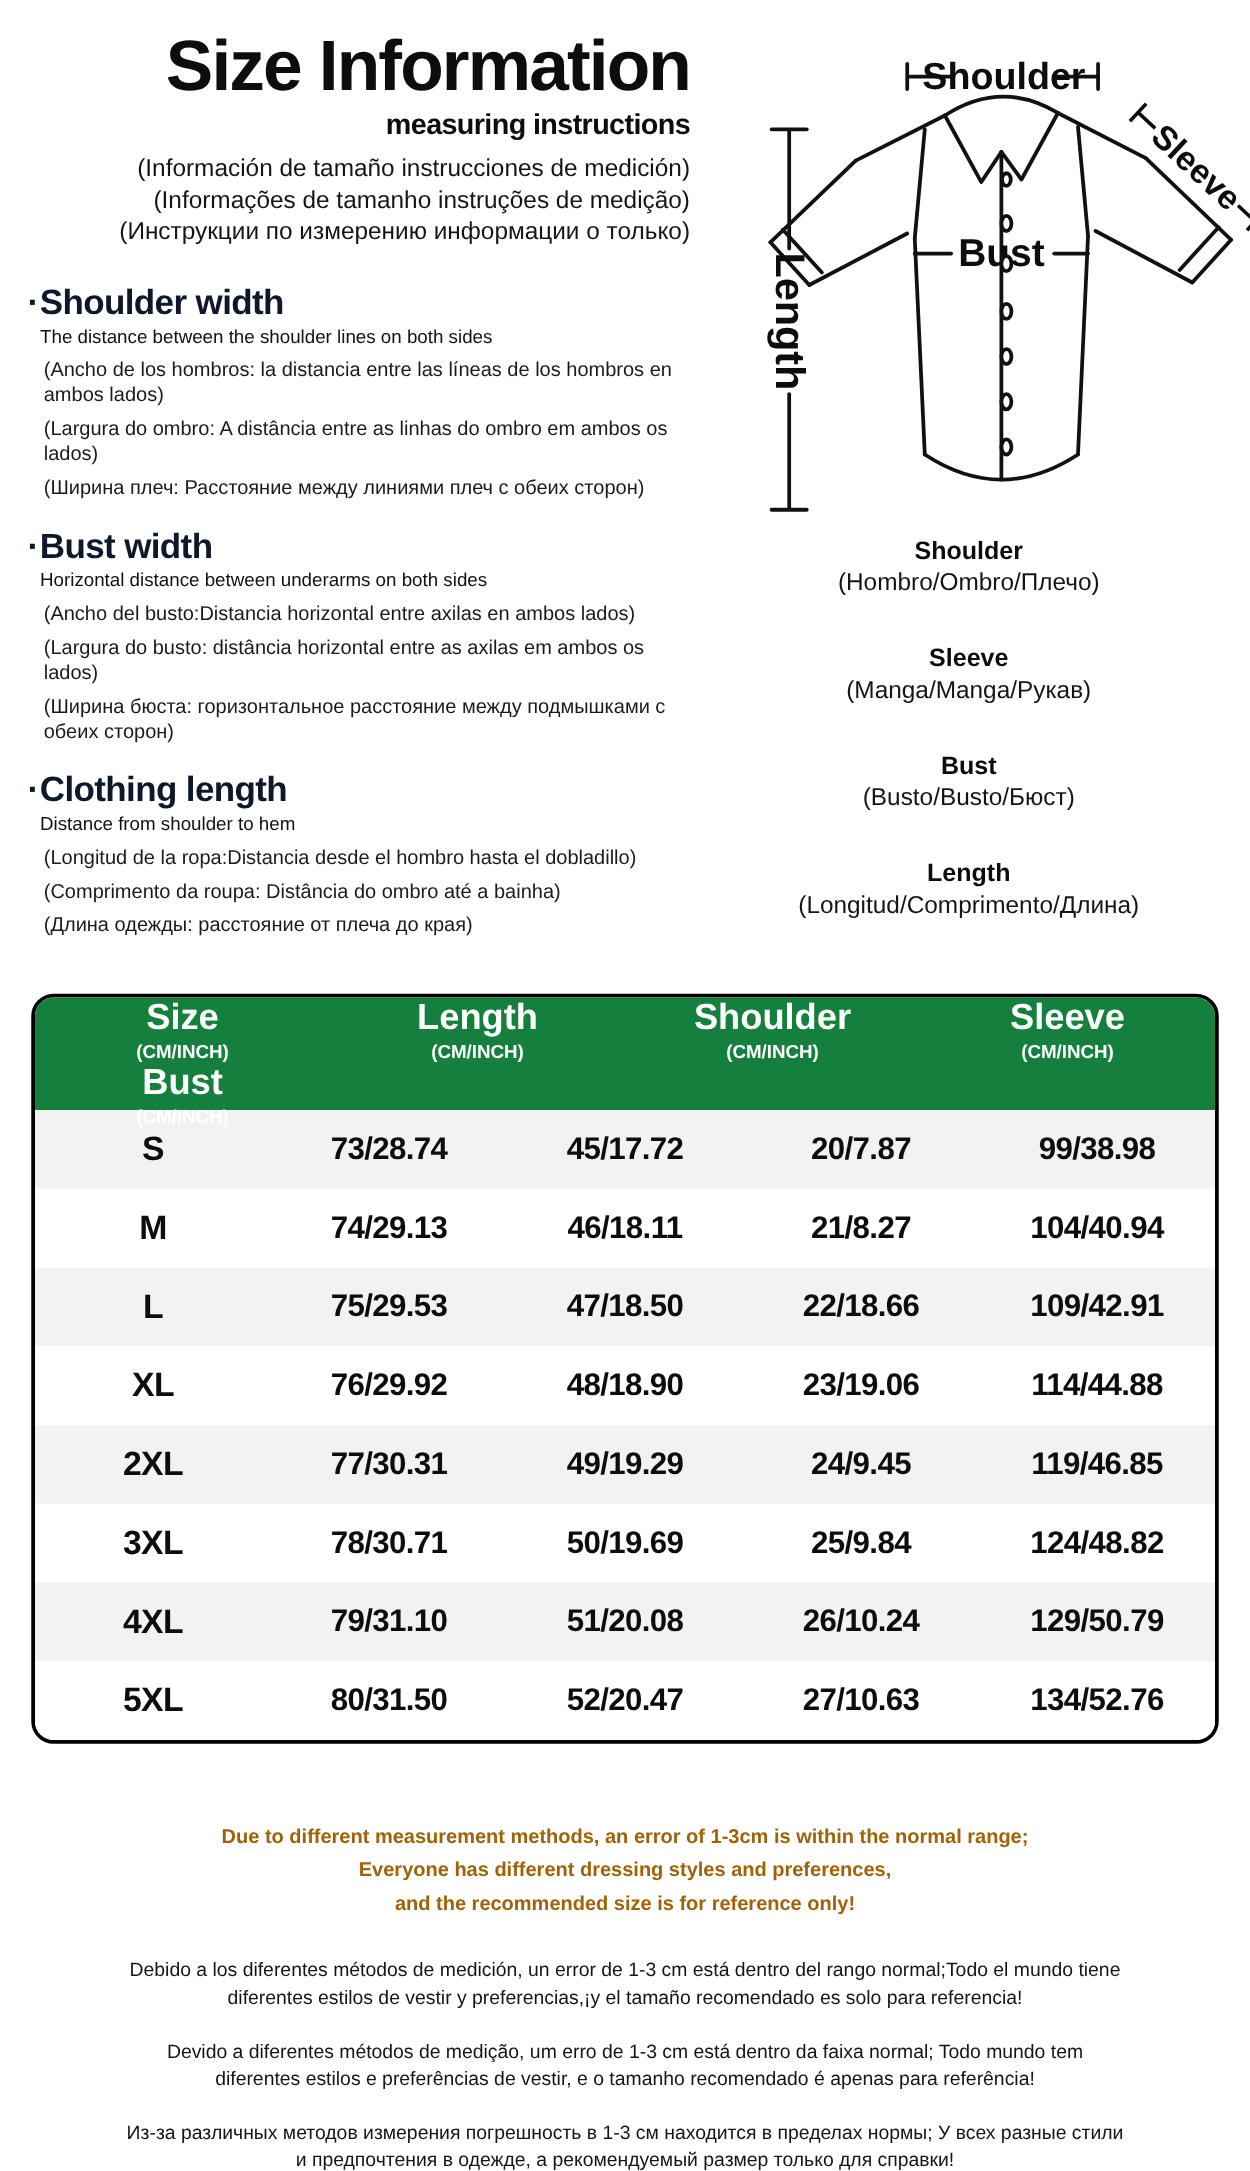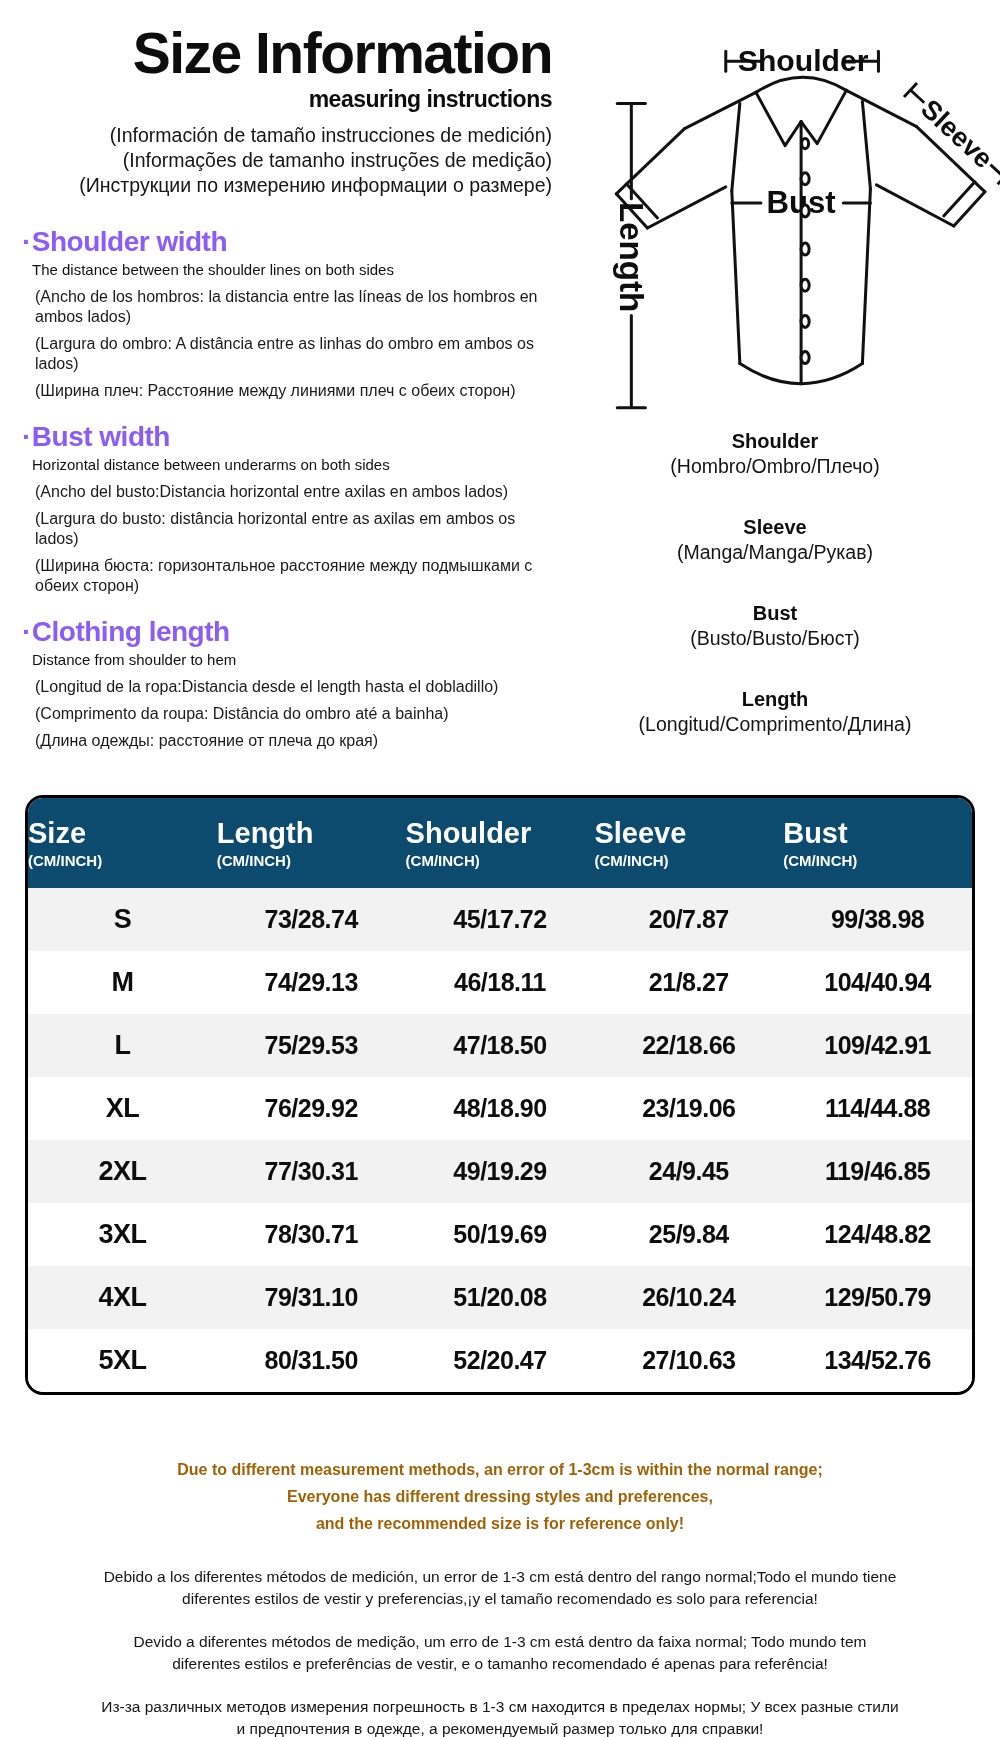--- a/index.html
+++ b/index.html
@@ -6,38 +6,38 @@
   .page{position:relative;width:1000px;height:1737px;background:#ffffff;overflow:hidden;
         font-family:"Liberation Sans","DejaVu Sans",sans-serif;color:#000;}
   
   .hdr{position:absolute;left:22px;top:24px;width:530px;text-align:right;}
   .hdr h1{margin:0;font-size:57px;font-weight:bold;letter-spacing:-1.5px;line-height:1.05;color:#0d0d0d;}
   .hdr h2{margin:2px 0 10px 2px;font-size:23px;font-weight:bold;letter-spacing:-0.5px;color:#0d0d0d;}
   .hdr .tr{margin:1px 0;font-size:19.5px;line-height:24px;color:#151515;}
   
   .msections{position:absolute;left:22px;top:226px;width:516px;}
   .msec{margin-bottom:20px;}
-  .msec h3{margin:0 0 3px 0;font-size:28px;font-weight:bold;color:#8b5cf6;letter-spacing:-0.5px;}
+  .msec h3{margin:0 0 3px 0;font-size:28px;font-weight:bold;color:#0f172a;letter-spacing:-0.5px;}
   .msec h3 .bullet{margin-right:1px;}
   .msec .desc{margin:0 0 9px 10px;font-size:15px;color:#111;}
   .msec .str{margin:0 0 7px 13px;font-size:16px;line-height:20px;color:#1a1a1a;}
   
   .diagram{position:absolute;left:553px;top:28px;width:447px;height:402px;}
   .diagram svg{display:block;}
   .dlabel{font-family:"Liberation Sans","DejaVu Sans",sans-serif;font-weight:600;fill:#0d0d0d;}
   
   .legend{position:absolute;left:555px;top:430px;width:440px;text-align:center;}
   .litem{margin-bottom:38px;}
   .litem .llabel{margin:0;font-size:20px;font-weight:bold;color:#0d0d0d;}
   .litem .ltr{margin:2px 0 0 0;font-size:19.5px;color:#151515;}
   
   .size-table{position:absolute;left:25px;top:795px;width:950px;box-sizing:border-box;
               border:3px solid #000;border-radius:18px;overflow:hidden;background:#fff;}
-  .thead{display:grid;grid-template-columns:repeat(5,1fr);height:90px;align-items:center;
-         background:#0c4a6e;color:#fff;border-radius:14px 14px 0 0;text-align:left;}
+  .thead{display:grid;grid-template-columns:repeat(4,1fr);height:90px;align-items:center;
+         background:#15803d;color:#fff;border-radius:14px 14px 0 0;text-align:center;}
   .hcell .hname{font-size:29px;font-weight:bold;line-height:32px;}
   .hcell .hunit{font-size:15px;font-weight:bold;margin-top:3px;}
   .trow{display:grid;grid-template-columns:repeat(5,1fr);height:63px;align-items:center;
         text-align:center;background:#fff;}
   .trow.stripe{background:#f2f2f2;}
   .trow .cell{font-size:25px;font-weight:bold;color:#0d0d0d;letter-spacing:-0.5px;}
   .trow .size{font-size:27px;}
   
   .notice{position:absolute;left:0;top:1456px;width:1000px;text-align:center;}
   .notice div{font-size:16px;font-weight:bold;line-height:27px;color:#a16207;}
@@ -48,21 +48,21 @@
 </head>
 <body>
 
 <div class="page">
 
   <header class="hdr">
     <h1>Size Information</h1>
     <h2>measuring instructions</h2>
     <p class="tr">(Información de tamaño instrucciones de medición)</p>
     <p class="tr">(Informações de tamanho instruções de medição)</p>
-    <p class="tr">(Инструкции по измерению информации о размере)</p>
+    <p class="tr">(Инструкции по измерению информации о только)</p>
   </header>
 
   <section class="msections">
 
     <div class="msec">
       <h3><span class="bullet">·</span><span>Shoulder width</span></h3>
       <p class="desc">The distance between the shoulder lines on both sides</p>
       <p class="str">(Ancho de los hombros: la distancia entre las líneas de los hombros en ambos lados)</p>
       <p class="str">(Largura do ombro: A distância entre as linhas do ombro em ambos os lados)</p>
       <p class="str">(Ширина плеч: Расстояние между линиями плеч с обеих сторон)</p>
@@ -72,21 +72,21 @@
       <h3><span class="bullet">·</span><span>Bust width</span></h3>
       <p class="desc">Horizontal distance between underarms on both sides</p>
       <p class="str">(Ancho del busto:Distancia horizontal entre axilas en ambos lados)</p>
       <p class="str">(Largura do busto: distância horizontal entre as axilas em ambos os lados)</p>
       <p class="str">(Ширина бюста: горизонтальное расстояние между подмышками с обеих сторон)</p>
     </div>
 
     <div class="msec">
       <h3><span class="bullet">·</span><span>Clothing length</span></h3>
       <p class="desc">Distance from shoulder to hem</p>
-      <p class="str">(Longitud de la ropa:Distancia desde el length hasta el dobladillo)</p>
+      <p class="str">(Longitud de la ropa:Distancia desde el hombro hasta el dobladillo)</p>
       <p class="str">(Comprimento da roupa: Distância do ombro até a bainha)</p>
       <p class="str">(Длина одежды: расстояние от плеча до края)</p>
     </div>
 
   </section>
 
   <div class="diagram">
     <svg viewBox="0 0 445 400" width="447" height="402">
       <g stroke="#111" stroke-width="3" fill="none" stroke-linecap="round" stroke-linejoin="round">
 

